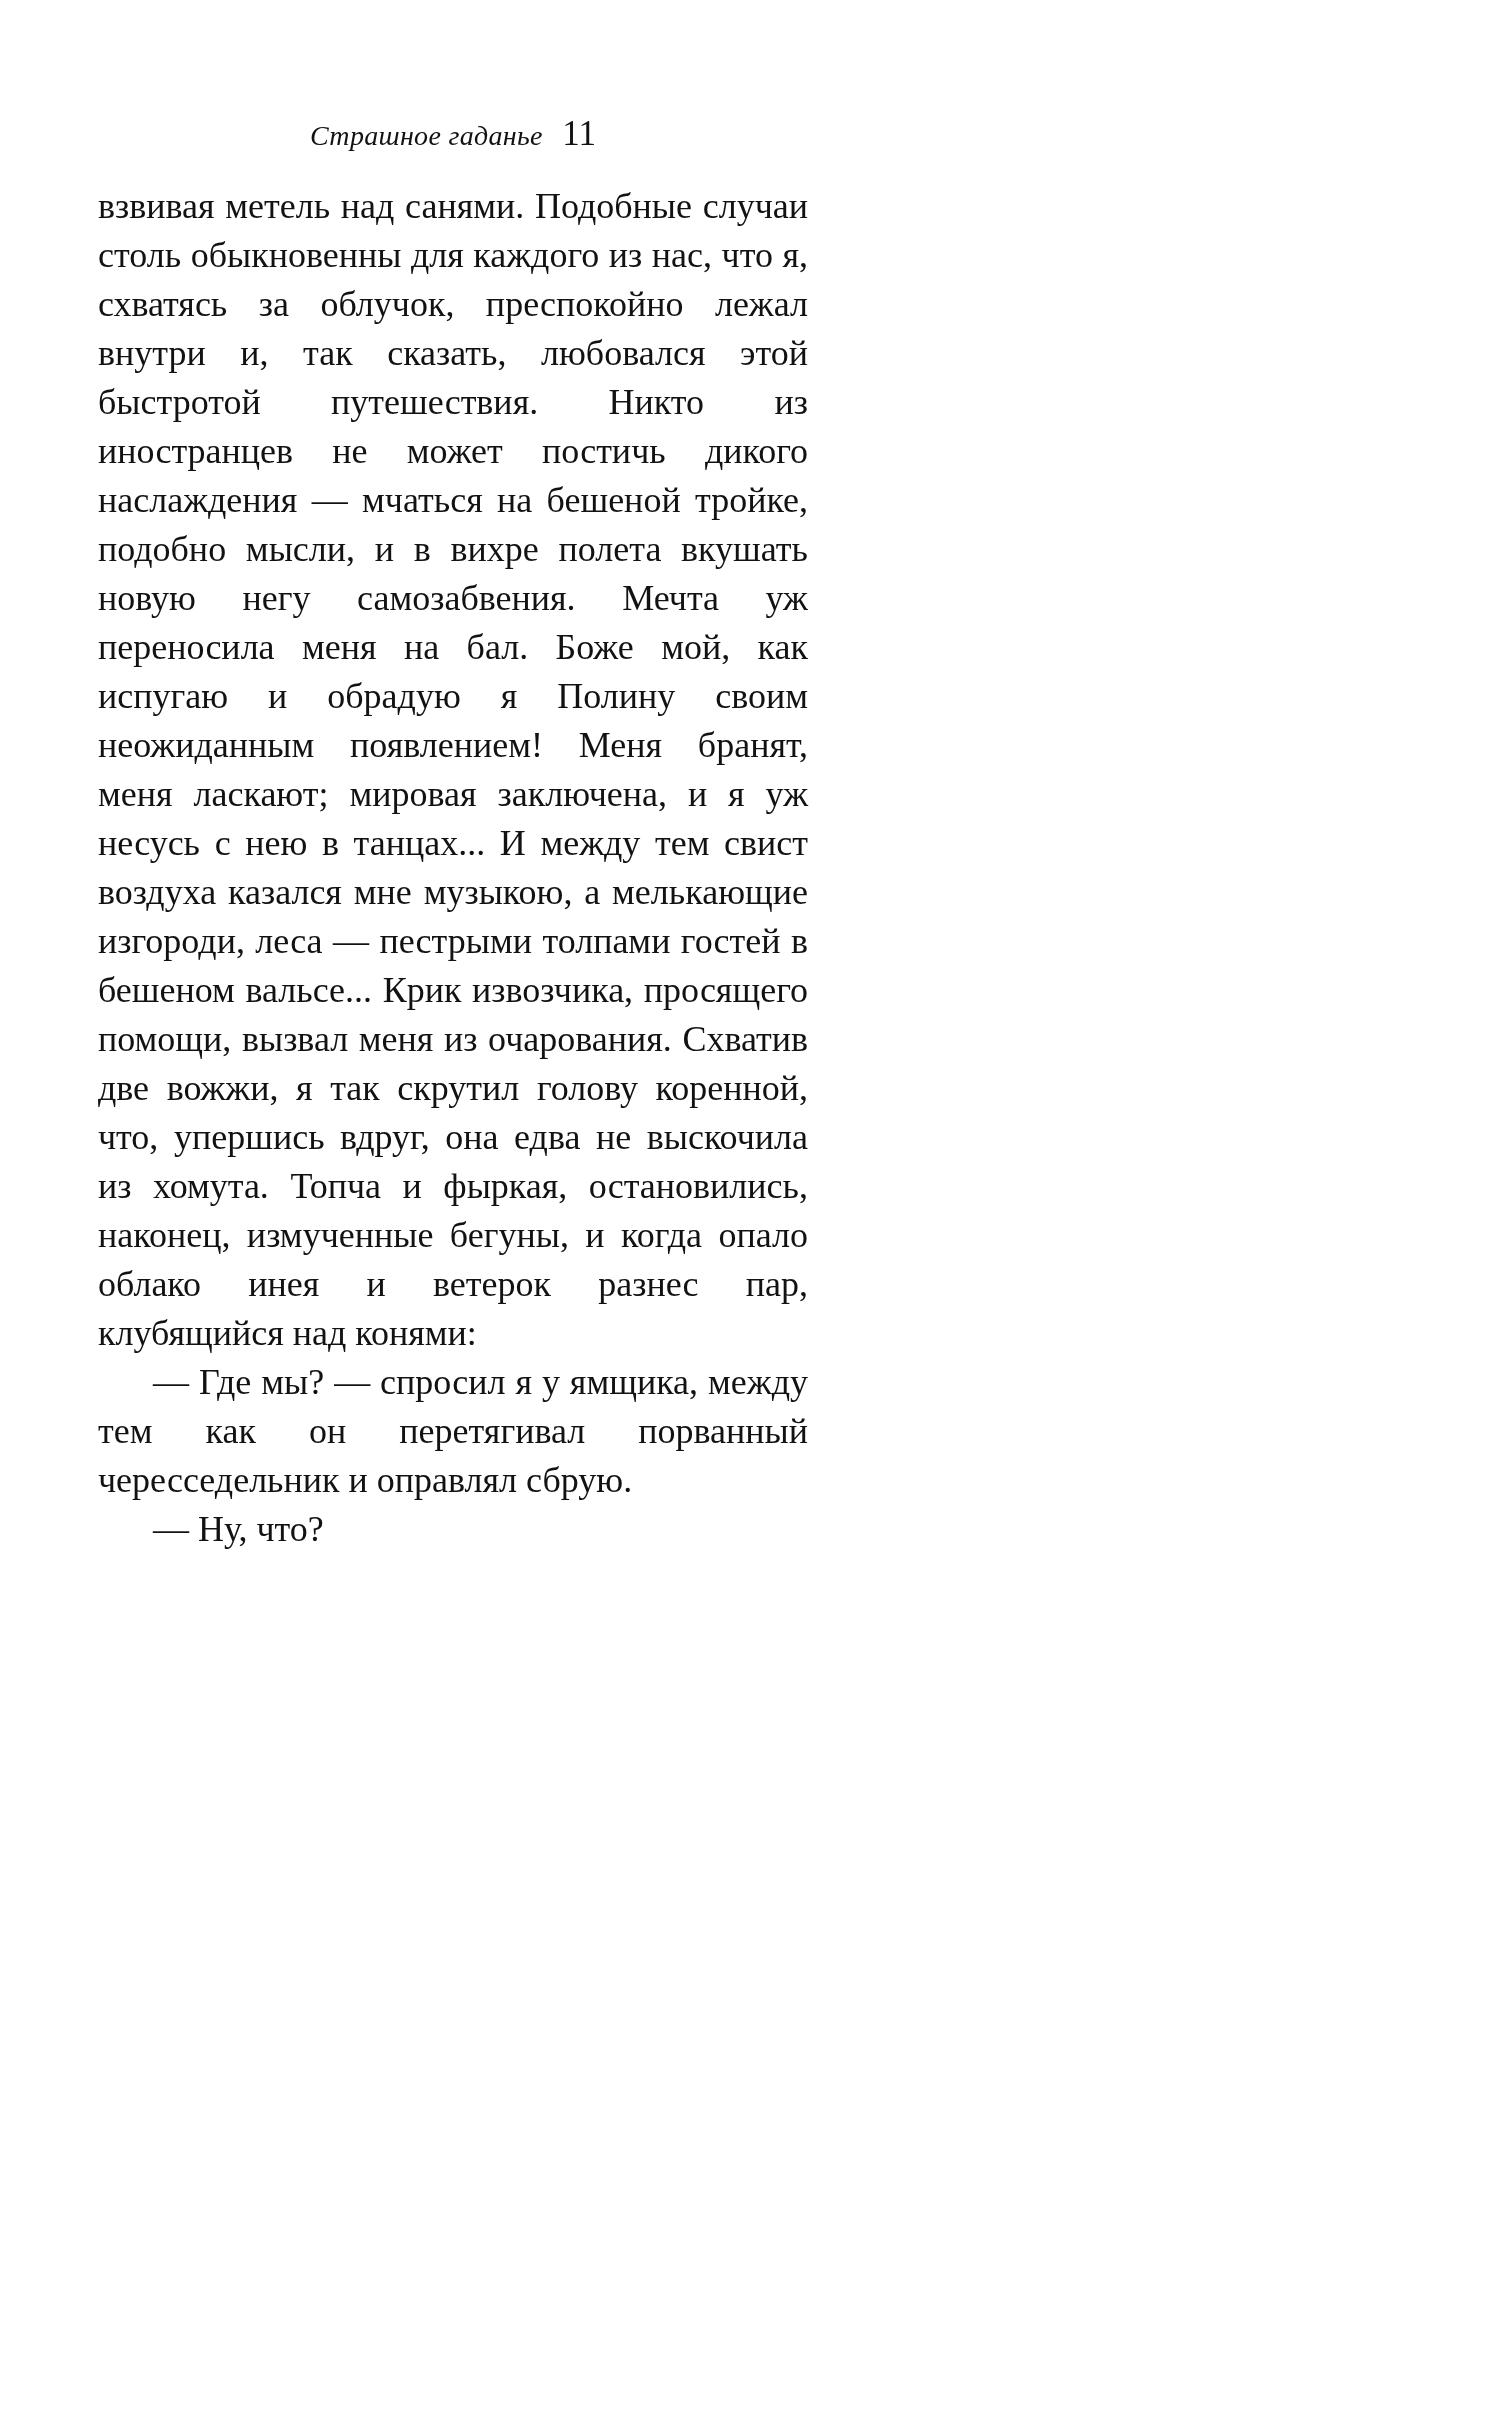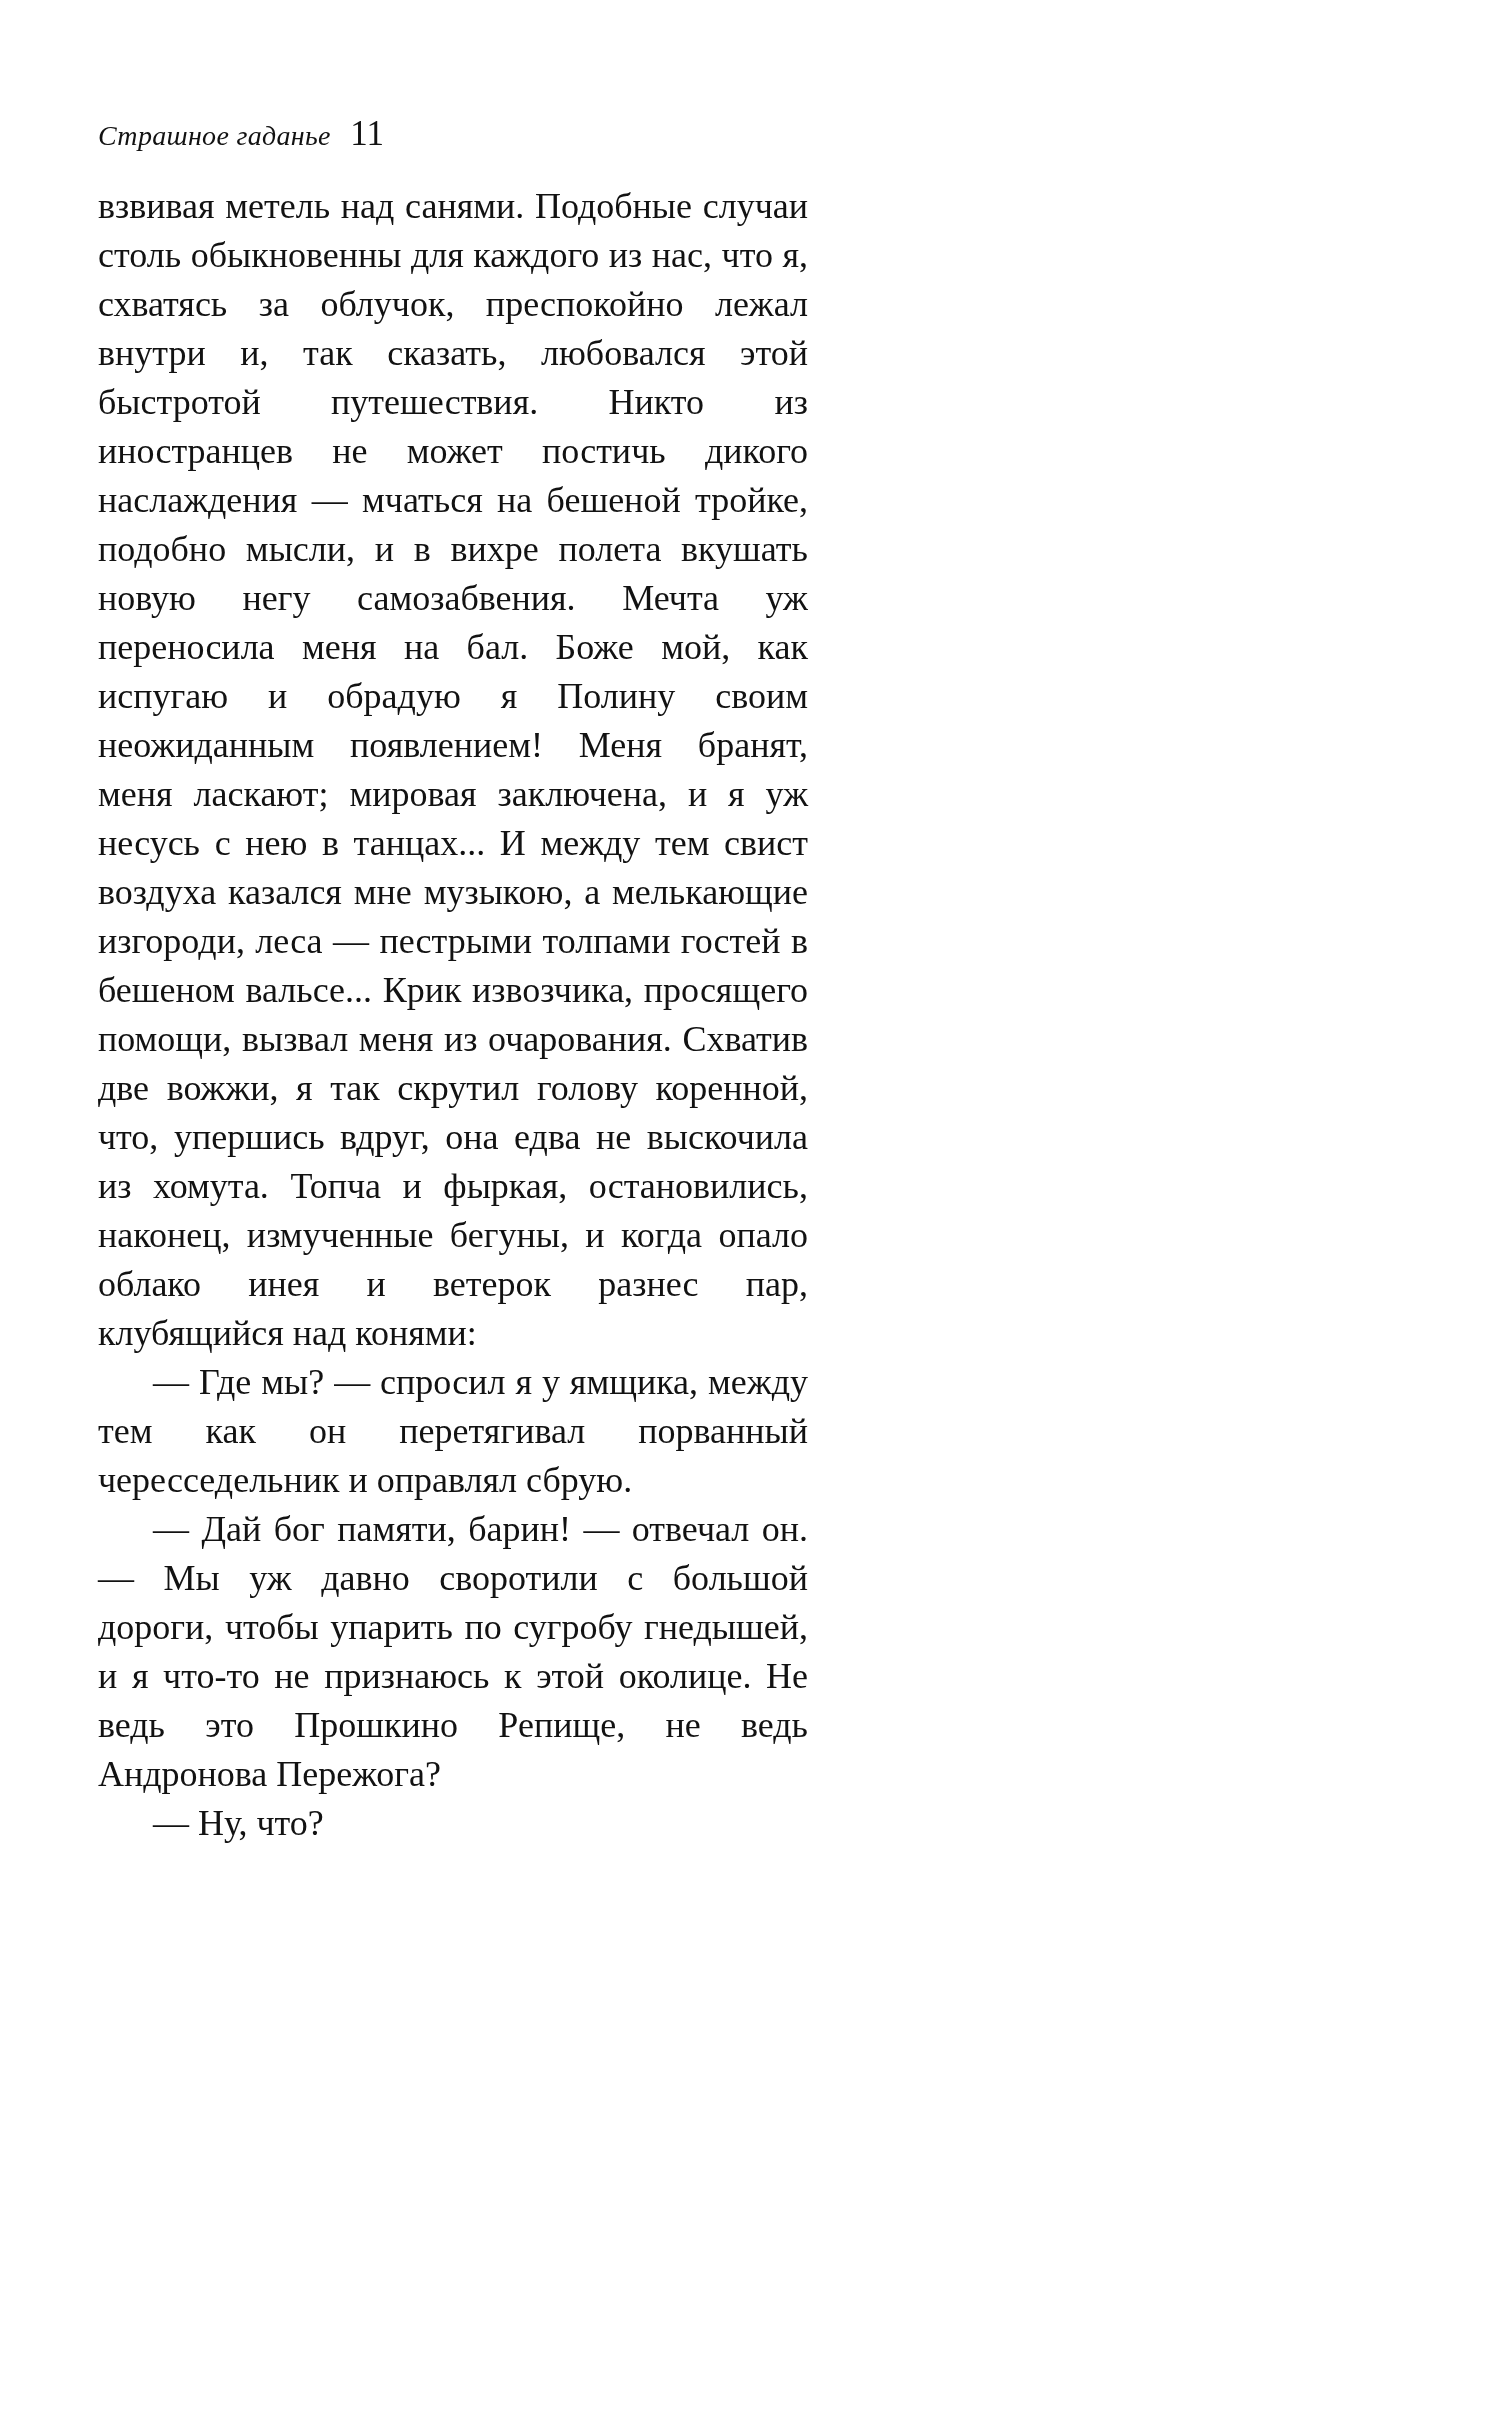--- a/index.html
+++ b/index.html
@@ -14,21 +14,21 @@
       background: #ffffff;
       color: #121212;
       font-family: "Liberation Serif", "DejaVu Serif", serif;
       overflow: hidden;
     }
     .header {
       position: absolute;
       top: 114px;
       left: 98px;
       width: 710px;
-      text-align: left;
+      text-align: center;
       white-space: nowrap;
     }
     .running-title {
       font-style: italic;
       font-size: 28px;
       letter-spacing: 0.3px;
       vertical-align: baseline;
     }
     .page-number {
       font-style: normal;
@@ -61,18 +61,17 @@
 
 <div class="page">
 
   <div class="header">
     <span class="running-title">Страшное гаданье</span><span class="page-number">11</span>
   </div>
 
   <div class="body-text">
     <p class="para no-indent">взвивая метель над санями. Подобные случаи столь обыкновенны для каждого из нас, что я, схватясь за облучок, преспокойно лежал внутри и, так сказать, любовался этой быстротой путешествия. Никто из иностранцев не может постичь дикого наслаждения — мчаться на бешеной тройке, подобно мысли, и в вихре полета вкушать новую негу самозабвения. Мечта уж переносила меня на бал. Боже мой, как испугаю и обрадую я Полину своим неожиданным появлением! Меня бранят, меня ласкают; мировая заключена, и я уж несусь с нею в танцах... И между тем свист воздуха казался мне музыкою, а мелькающие изгороди, леса — пестрыми толпами гостей в бешеном вальсе... Крик извозчика, просящего помощи, вызвал меня из очарования. Схватив две вожжи, я так скрутил голову коренной, что, упершись вдруг, она едва не выскочила из хомута. Топча и фыркая, остановились, наконец, измученные бегуны, и когда опало облако инея и ветерок разнес пар, клубящийся над конями:</p>
     <p class="para">— Где мы? — спросил я у ямщика, между тем как он перетягивал порванный чересседельник и оправлял сбрую.</p>
-    <p class="para">— Дай бог памяти, барин! — отвечал он. — Мы уж давно своротили с большой дороги, чтобы упарить по сугробу гнедышей, и я что-то не признаюсь к этой околице. Не ведь это Прошкино Репище, не ведь Андронова Пережога?</p>
     <p class="para">— Ну, что?</p>
   </div>
 
 </div>
 
 
 </body></html>

